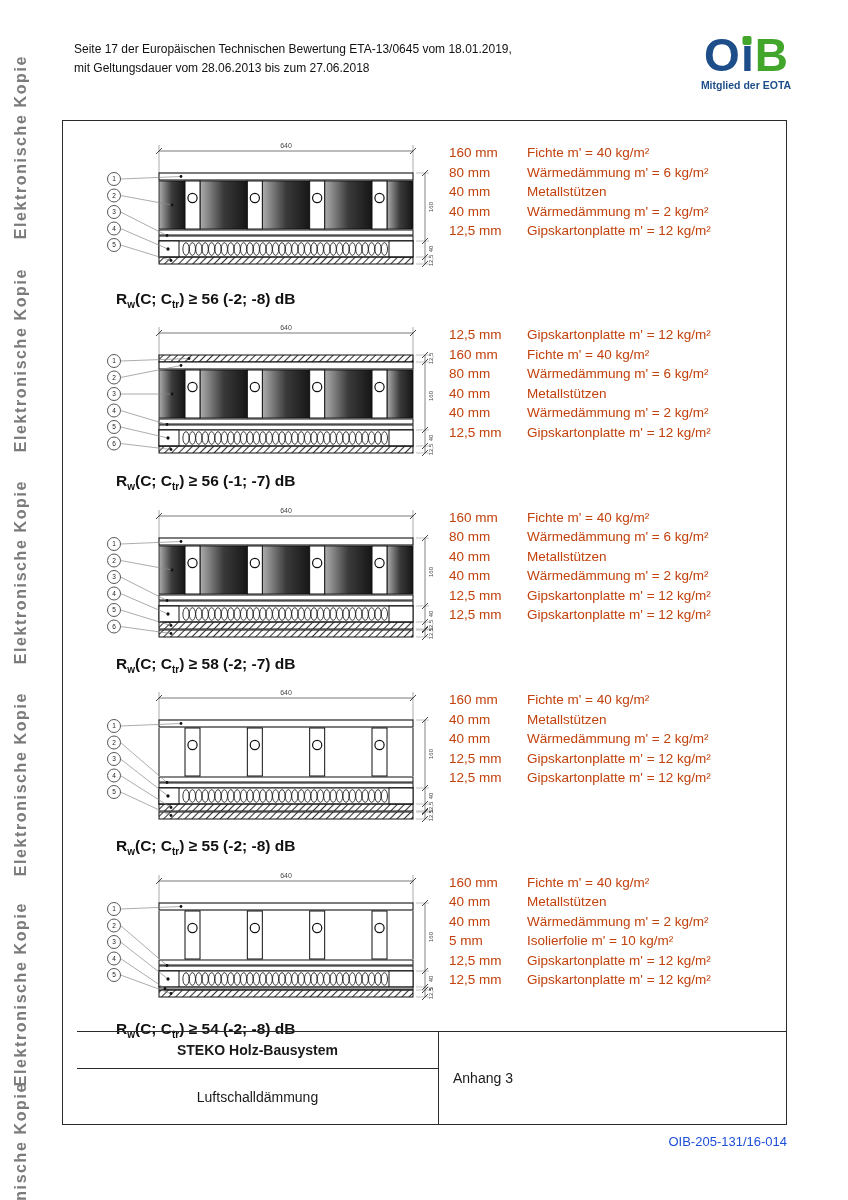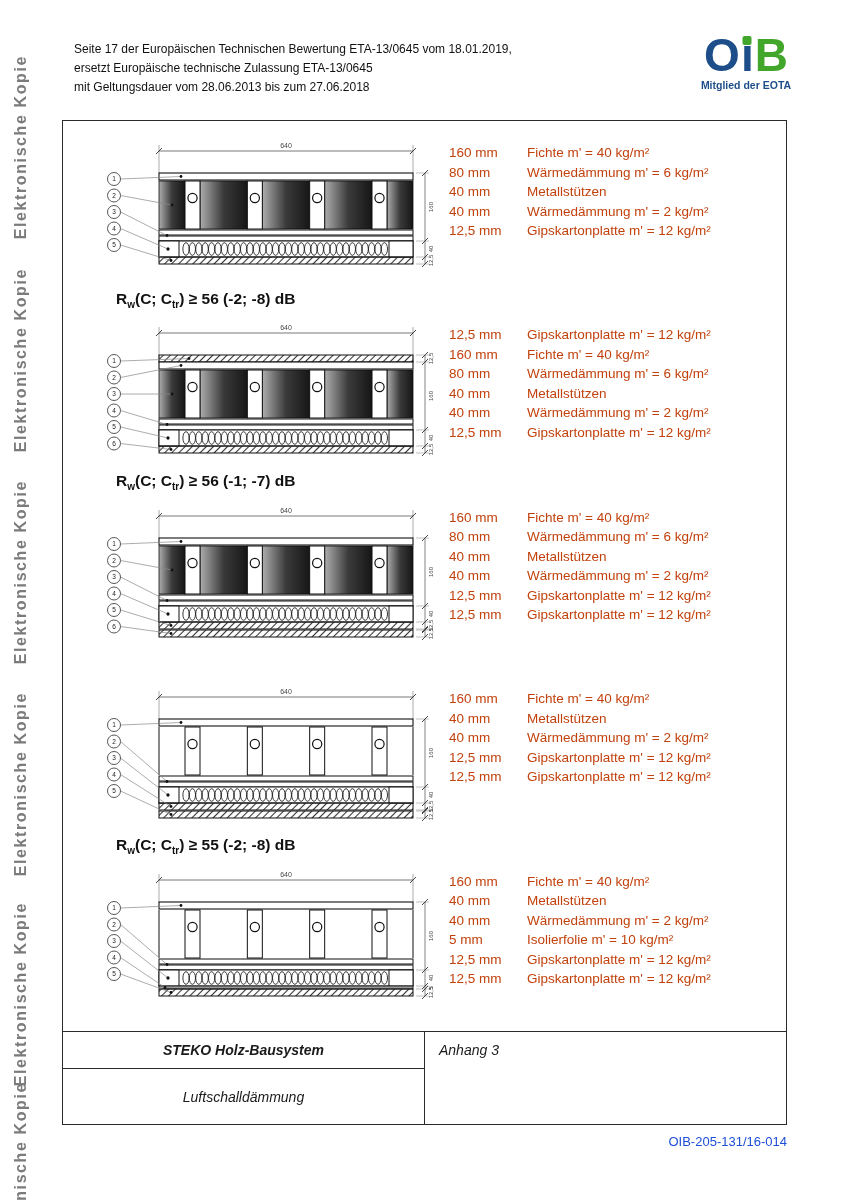--- a/index.html
+++ b/index.html
@@ -22,48 +22,47 @@
         border:1.4px solid #2b2b2b;box-sizing:border-box;}
   .sections{position:absolute;left:0;right:0;top:0;bottom:93px;display:flex;flex-direction:column;}
   .section{height:182.4px;box-sizing:border-box;display:flex;padding:14px 0 0 36px;}
   .diagram-block{width:350px;flex:0 0 350px;}
   .rating{margin:3px 0 0 17px;font-size:15.5px;font-weight:bold;color:#111;white-space:nowrap;}
   .rating sub{font-size:10px;}
   .layer-list{margin:8px 0 0 0;font-size:13.5px;line-height:19.5px;color:#c2410c;}
   .layer-row{display:flex;}
   .layer-th{width:78px;flex:0 0 78px;}
   
-  .ftable{position:absolute;left:0;right:0;bottom:0;height:93px;border-top:1.4px solid #2b2b2b;
-        display:flex;box-sizing:border-box;font-style:italic;}
+  .ftable{position:absolute;left:14px;right:0;bottom:0;height:93px;border-top:1.4px solid #2b2b2b;
+        display:flex;box-sizing:border-box;}
   .ft-left{width:362px;flex:0 0 362px;border-right:1.4px solid #2b2b2b;display:flex;flex-direction:column;box-sizing:border-box;}
   .ft-r1{height:37px;border-bottom:1.4px solid #2b2b2b;display:flex;align-items:center;justify-content:center;
         font-weight:bold;font-size:14px;box-sizing:border-box;}
   .ft-r2{flex:1;display:flex;align-items:center;justify-content:center;font-size:14px;}
   .ft-right{flex:1;padding:9px 14px;font-size:14px;line-height:19px;box-sizing:border-box;}
-  .ft-anhang{margin-bottom:16px;}
+  .ft-anhang{margin-bottom:16px;margin-top:28px;}
   
   .footer-ref{position:absolute;left:62px;width:725px;top:1134px;text-align:right;font-size:13px;color:#1d4ed8;}
 </style>
 </head>
 <body>
 
 <div class="page">
 
   <div id="sidebar-holder">
       <div class="sidebar-label" style="top: 55px; color: rgb(123, 123, 123);">Elektronische Kopie</div>
       <div class="sidebar-label" style="top: 268px; color: rgb(123, 123, 123);">Elektronische Kopie</div>
       <div class="sidebar-label" style="top: 480px; color: rgb(123, 123, 123);">Elektronische Kopie</div>
       <div class="sidebar-label" style="top: 692px; color: rgb(123, 123, 123);">Elektronische Kopie</div>
       <div class="sidebar-label" style="top: 902px; color: rgb(123, 123, 123);">Elektronische Kopie</div>
       <div class="sidebar-label" style="top: 1082px; color: rgb(123, 123, 123);">Elektronische Kopie</div>
     </div>
 
   <div class="header">
     <div>Seite 17 der Europäischen Technischen Bewertung ETA-13/0645 vom 18.01.2019,</div>
-    <div>ersetzt Europäische technische Zulassung ETA-13/0645</div>
     <div>mit Geltungsdauer vom 28.06.2013 bis zum 27.06.2018</div>
   </div>
 
   <div class="logo">
     <div class="logo-letters">
       <span class="logo-o" style="color: rgb(29, 78, 137);">O</span>
       <span class="logo-i-wrap">
         <span class="logo-i" style="color: rgb(29, 78, 137);">ı</span>
         <span class="logo-i-dot" style="background: rgb(65, 166, 42);"></span>
       </span>
@@ -454,20 +453,21 @@
                 <circle cx="69" cy="114" r="1.4" fill="#111"></circle>
                 <line x1="21.5" y1="110" x2="72" y2="125.5" stroke="#888" stroke-width="0.7"></line>
                 <circle cx="15" cy="110" r="6.5" fill="#fff" stroke="#444" stroke-width="0.9"></circle>
                 <text x="15" y="112.3" font-size="6.5" fill="#222" text-anchor="middle">5</text>
                 <circle cx="72" cy="125.5" r="1.4" fill="#111"></circle>
                 <line x1="21.5" y1="126.5" x2="72" y2="133.5" stroke="#888" stroke-width="0.7"></line>
                 <circle cx="15" cy="126.5" r="6.5" fill="#fff" stroke="#444" stroke-width="0.9"></circle>
                 <text x="15" y="128.8" font-size="6.5" fill="#222" text-anchor="middle">6</text>
                 <circle cx="72" cy="133.5" r="1.4" fill="#111"></circle>
               </svg></div>
+            <div class="rating">R<sub>w</sub>(C; C<sub>tr</sub>) ≥ 58 (-2; -7) dB</div>
           </div>
           <div class="layer-list">
             <div class="layer-row">
               <span class="layer-th">160 mm</span>
               <span class="layer-desc">Fichte m' = 40 kg/m²</span>
             </div>
             <div class="layer-row">
               <span class="layer-th">80 mm</span>
               <span class="layer-desc">Wärmedämmung m' = 6 kg/m²</span>
             </div>
@@ -721,20 +721,21 @@
                 <circle cx="69" cy="114" r="1.4" fill="#111"></circle>
                 <line x1="21.5" y1="93.5" x2="66" y2="123.5" stroke="#888" stroke-width="0.7"></line>
                 <circle cx="15" cy="93.5" r="6.5" fill="#fff" stroke="#444" stroke-width="0.9"></circle>
                 <text x="15" y="95.8" font-size="6.5" fill="#222" text-anchor="middle">4</text>
                 <circle cx="66" cy="123.5" r="1.4" fill="#111"></circle>
                 <line x1="21.5" y1="110" x2="72" y2="128.5" stroke="#888" stroke-width="0.7"></line>
                 <circle cx="15" cy="110" r="6.5" fill="#fff" stroke="#444" stroke-width="0.9"></circle>
                 <text x="15" y="112.3" font-size="6.5" fill="#222" text-anchor="middle">5</text>
                 <circle cx="72" cy="128.5" r="1.4" fill="#111"></circle>
               </svg></div>
+            <div class="rating">R<sub>w</sub>(C; C<sub>tr</sub>) ≥ 54 (-2; -8) dB</div>
           </div>
           <div class="layer-list">
             <div class="layer-row">
               <span class="layer-th">160 mm</span>
               <span class="layer-desc">Fichte m' = 40 kg/m²</span>
             </div>
             <div class="layer-row">
               <span class="layer-th">40 mm</span>
               <span class="layer-desc">Metallstützen</span>
             </div>

